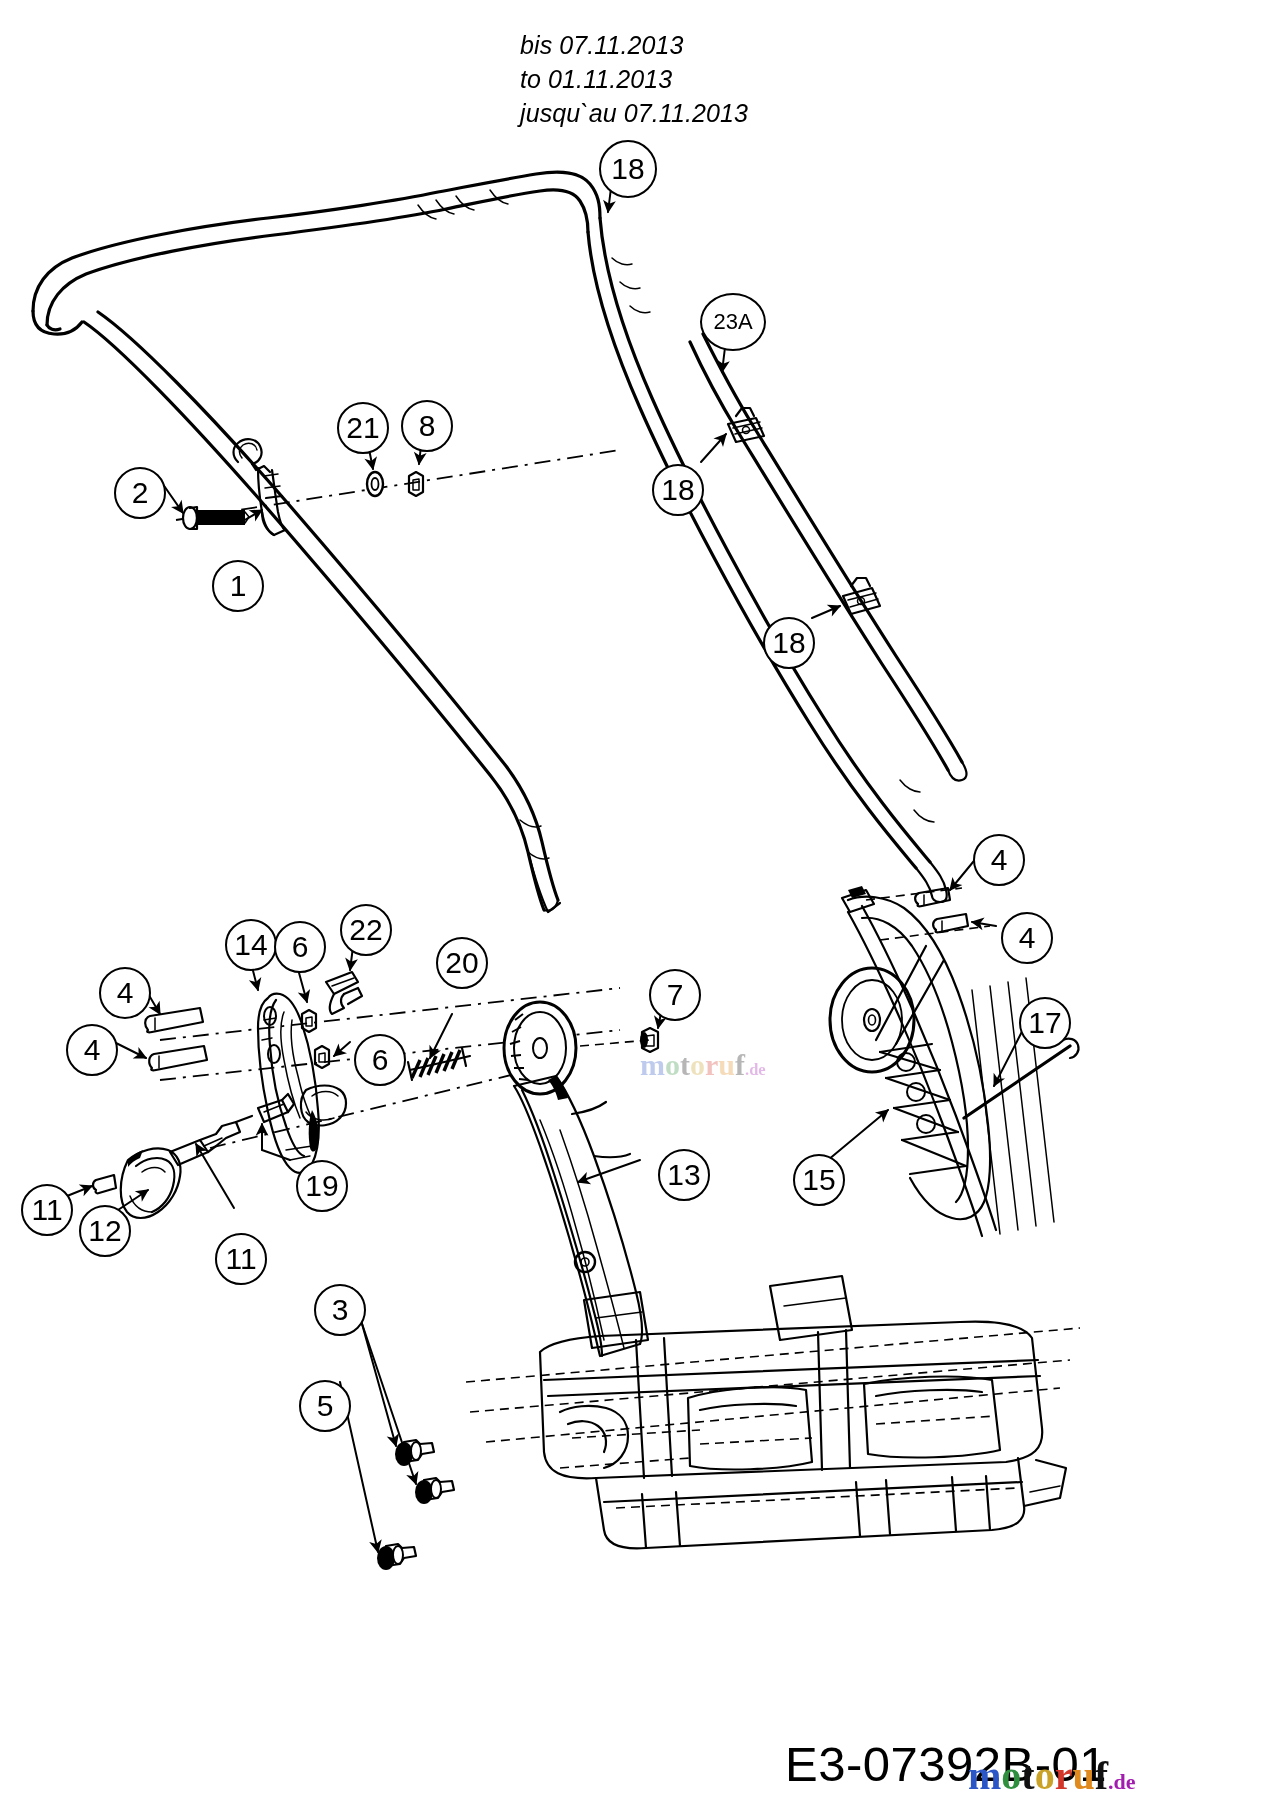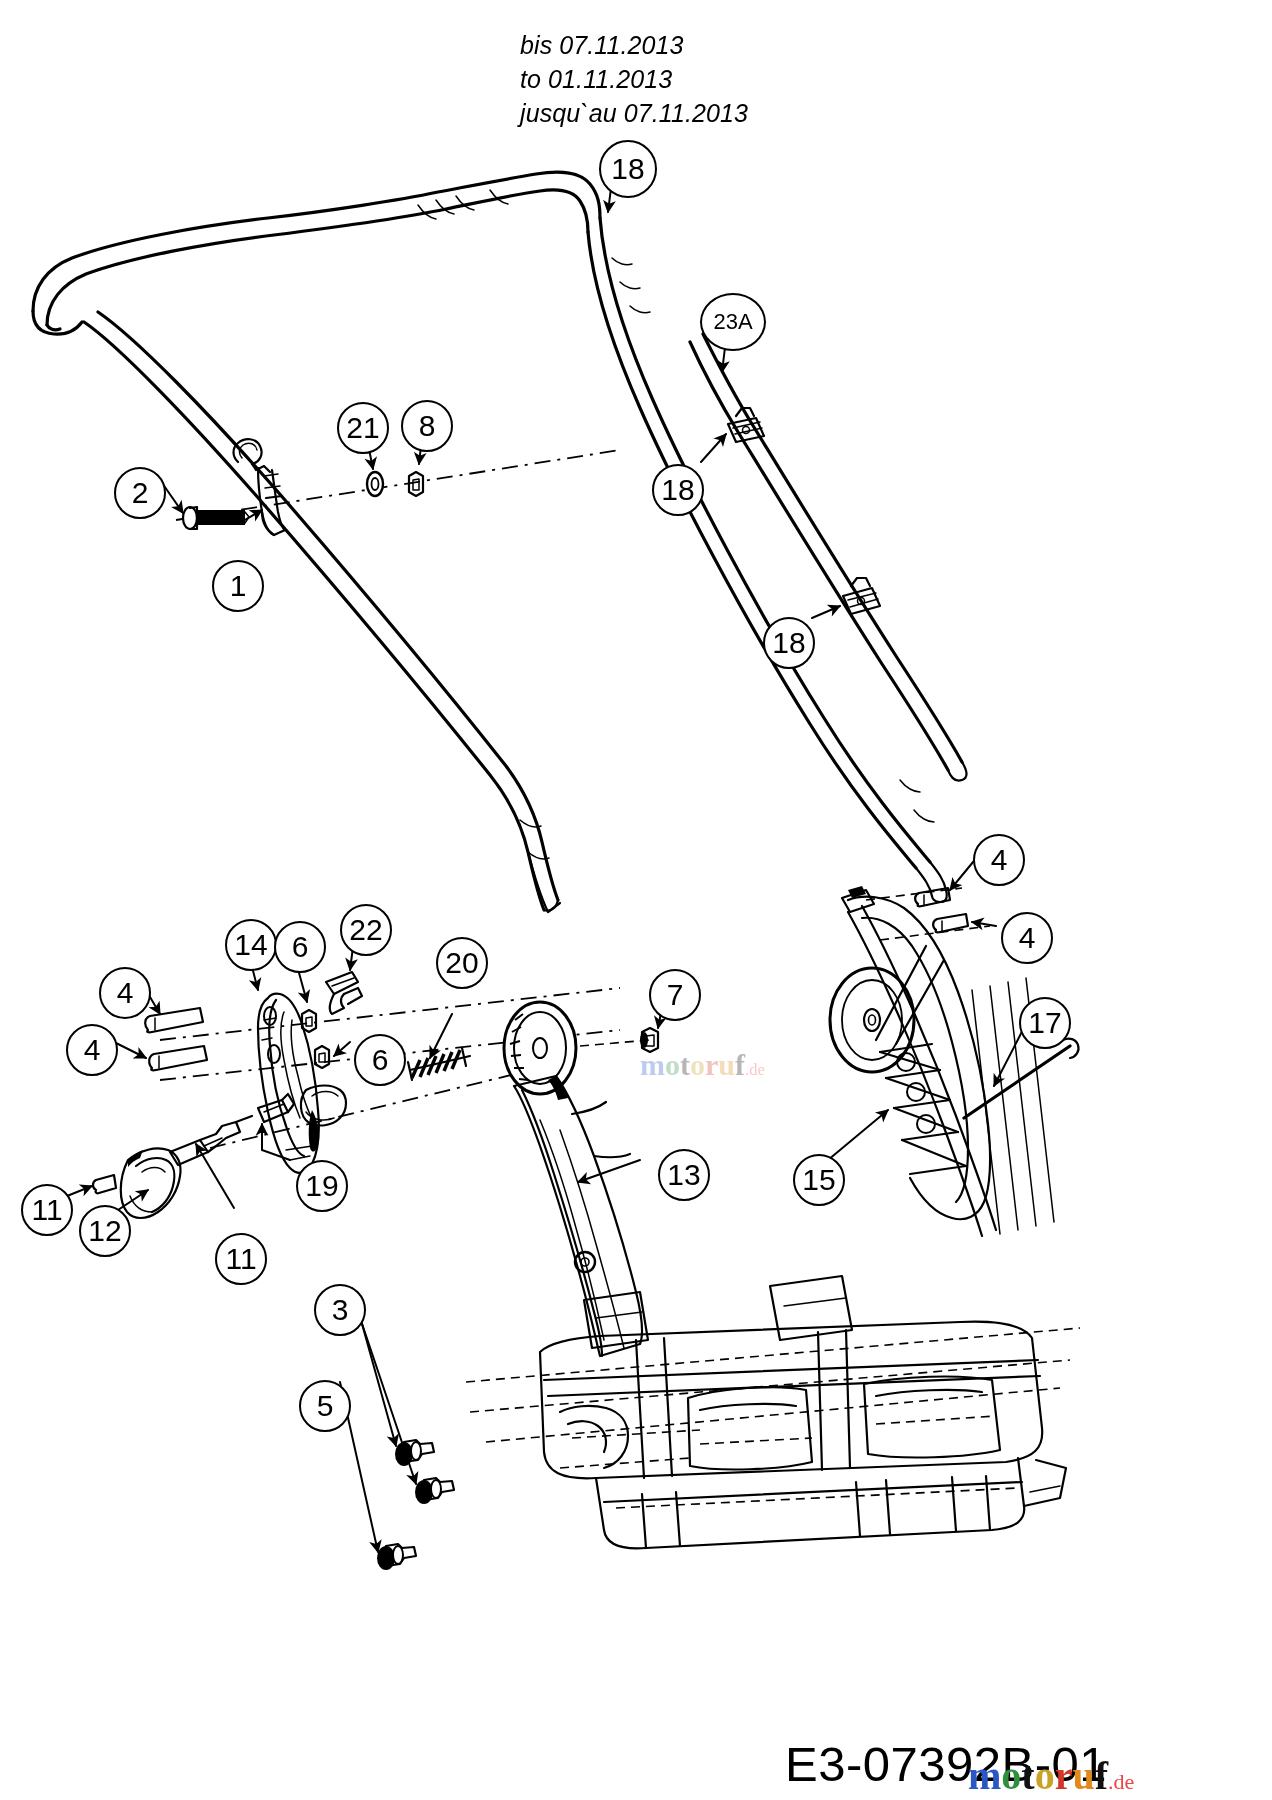--- a/index.html
+++ b/index.html
@@ -83,21 +83,21 @@
     font-size: 30px;
     opacity: 0.30;
   }
   .wm-m { color: #2b56c6; }
   .wm-o1 { color: #2f8f3e; }
   .wm-t { color: #111111; }
   .wm-o2 { color: #c9a227; }
   .wm-r { color: #d2372a; }
   .wm-u { color: #e08a1e; }
   .wm-f { color: #111111; }
-  .wm-de { color: #ef4444; font-size: 0.55em; font-weight: 400; }
+  .wm-de { color: #a21caf; font-size: 0.55em; font-weight: 700; }
 </style>
 </head>
 <body>
 
 <div id="sheet">
 
   <svg id="artwork" viewBox="0 0 1272 1800" xmlns="http://www.w3.org/2000/svg">
     <defs>
       <style>
         .ln   { fill:none; stroke:#000; stroke-width:3.2; stroke-linecap:round; stroke-linejoin:round; }

